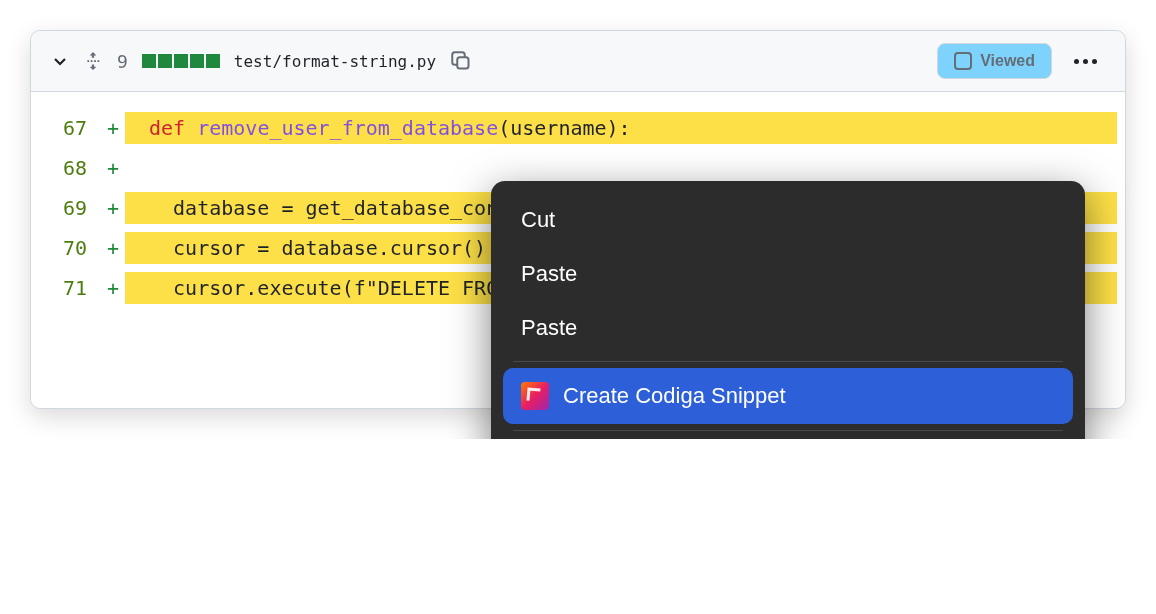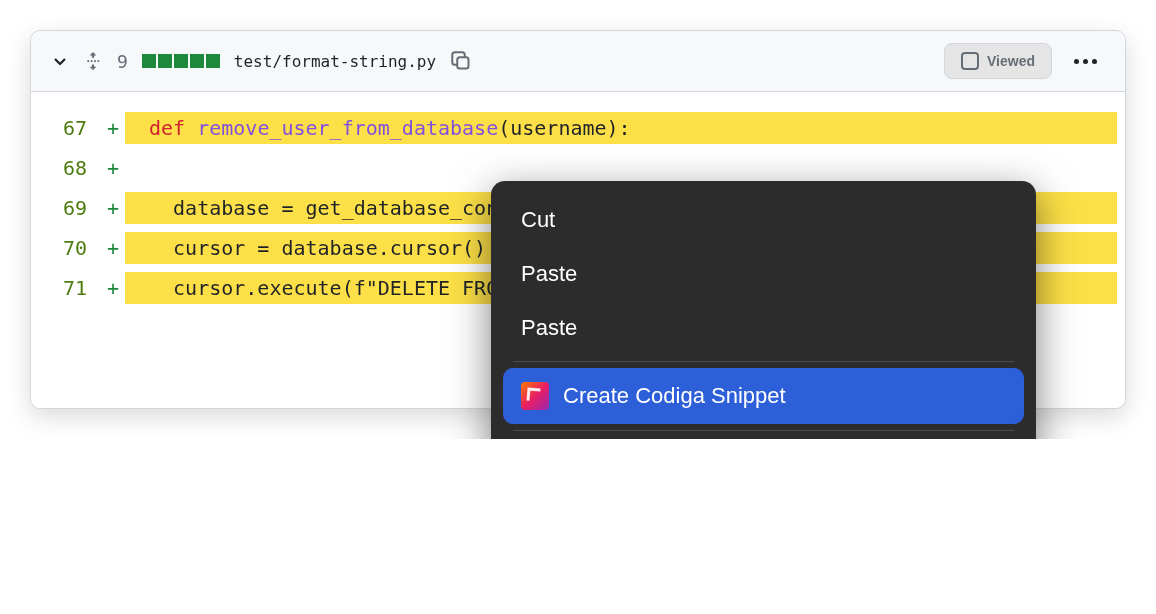--- a/index.html
+++ b/index.html
@@ -71,22 +71,22 @@
     }
     .copy-icon svg { width: 20px; height: 20px; }
     .header-spacer { flex: 1; }
     .viewed-btn {
       display: flex;
       align-items: center;
       gap: 8px;
       padding: 8px 16px;
       border: 1px solid #d0d7de;
       border-radius: 8px;
-      background: #e5e5e5;
-      font-size: 14px;
+      background: #7dd3fc;
+      font-size: 16px;
       font-weight: 600;
       color: #656d76;
       cursor: pointer;
     }
     .viewed-checkbox {
       width: 18px;
       height: 18px;
       border: 2px solid #656d76;
       border-radius: 4px;
     }
@@ -137,21 +137,21 @@
     .selected .line-content {
       background: #fde047;
     }
     .kw { color: #cf222e; }
     .fn { color: #8250df; }
     .tok { color: #1f2328; }
     .context-menu {
       position: absolute;
       top: 150px;
       left: 460px;
-      width: 545px;
+      width: 594px;
       background: #2c2c2c;
       border-radius: 14px;
       box-shadow: 0 12px 40px rgba(0,0,0,0.5);
       padding: 12px;
       color: #fff;
       font-size: 22px;
     }
     .menu-item {
       padding: 14px 18px;
       border-radius: 10px;

